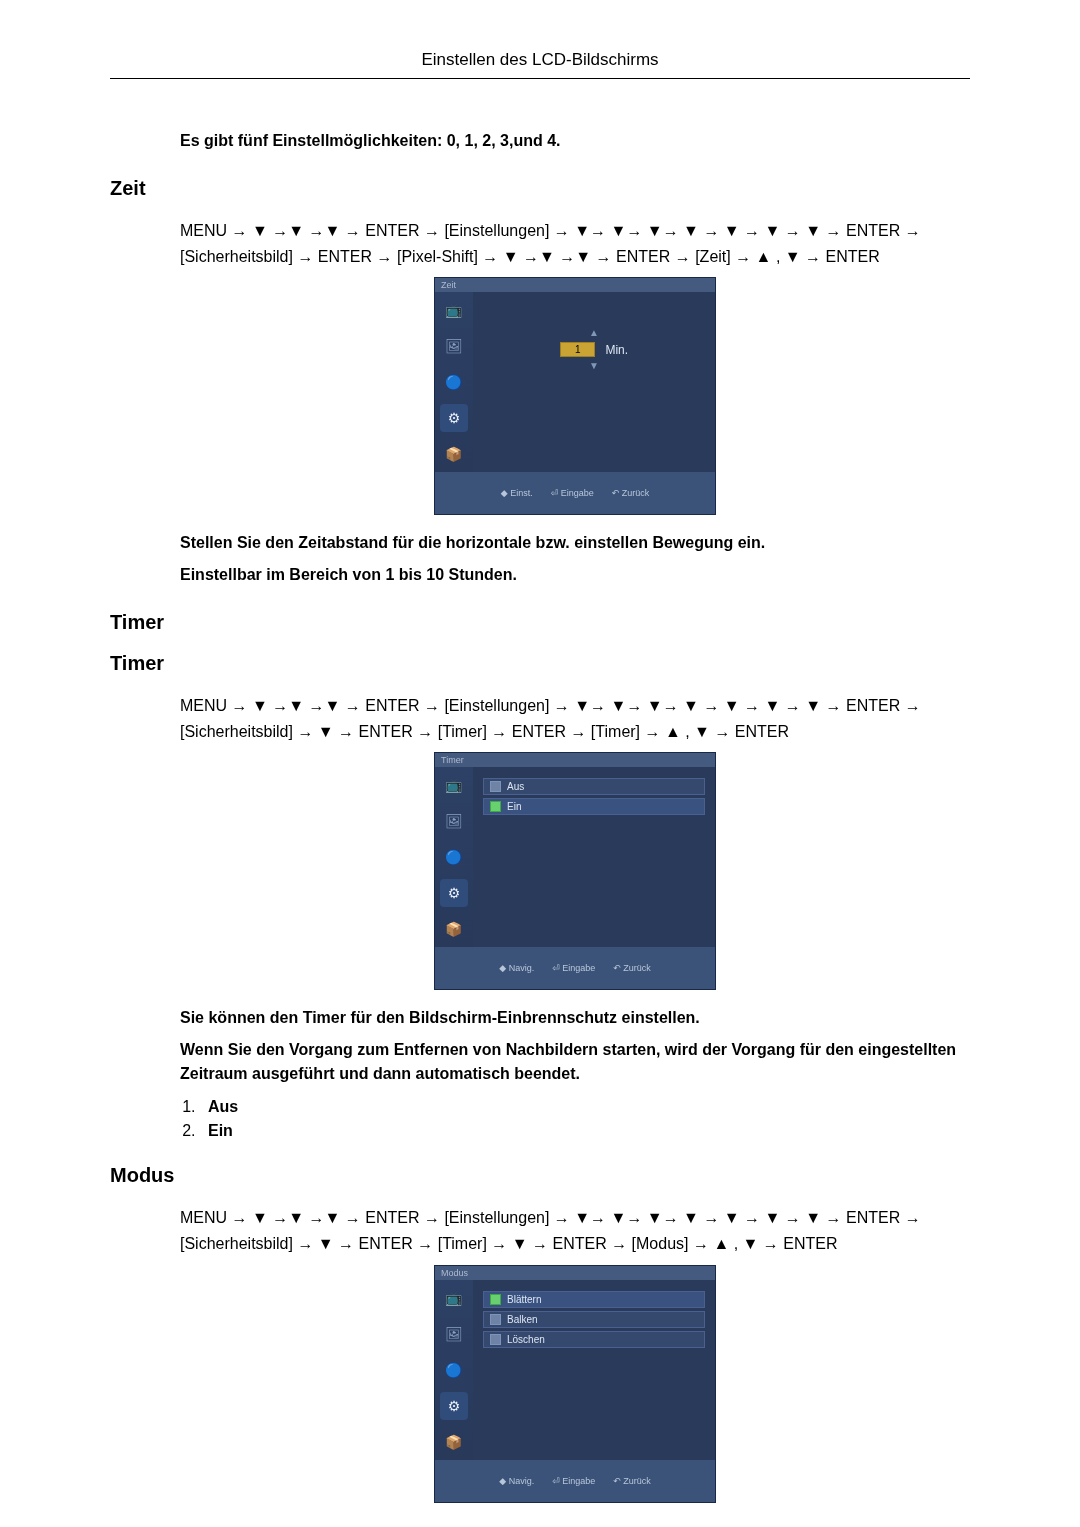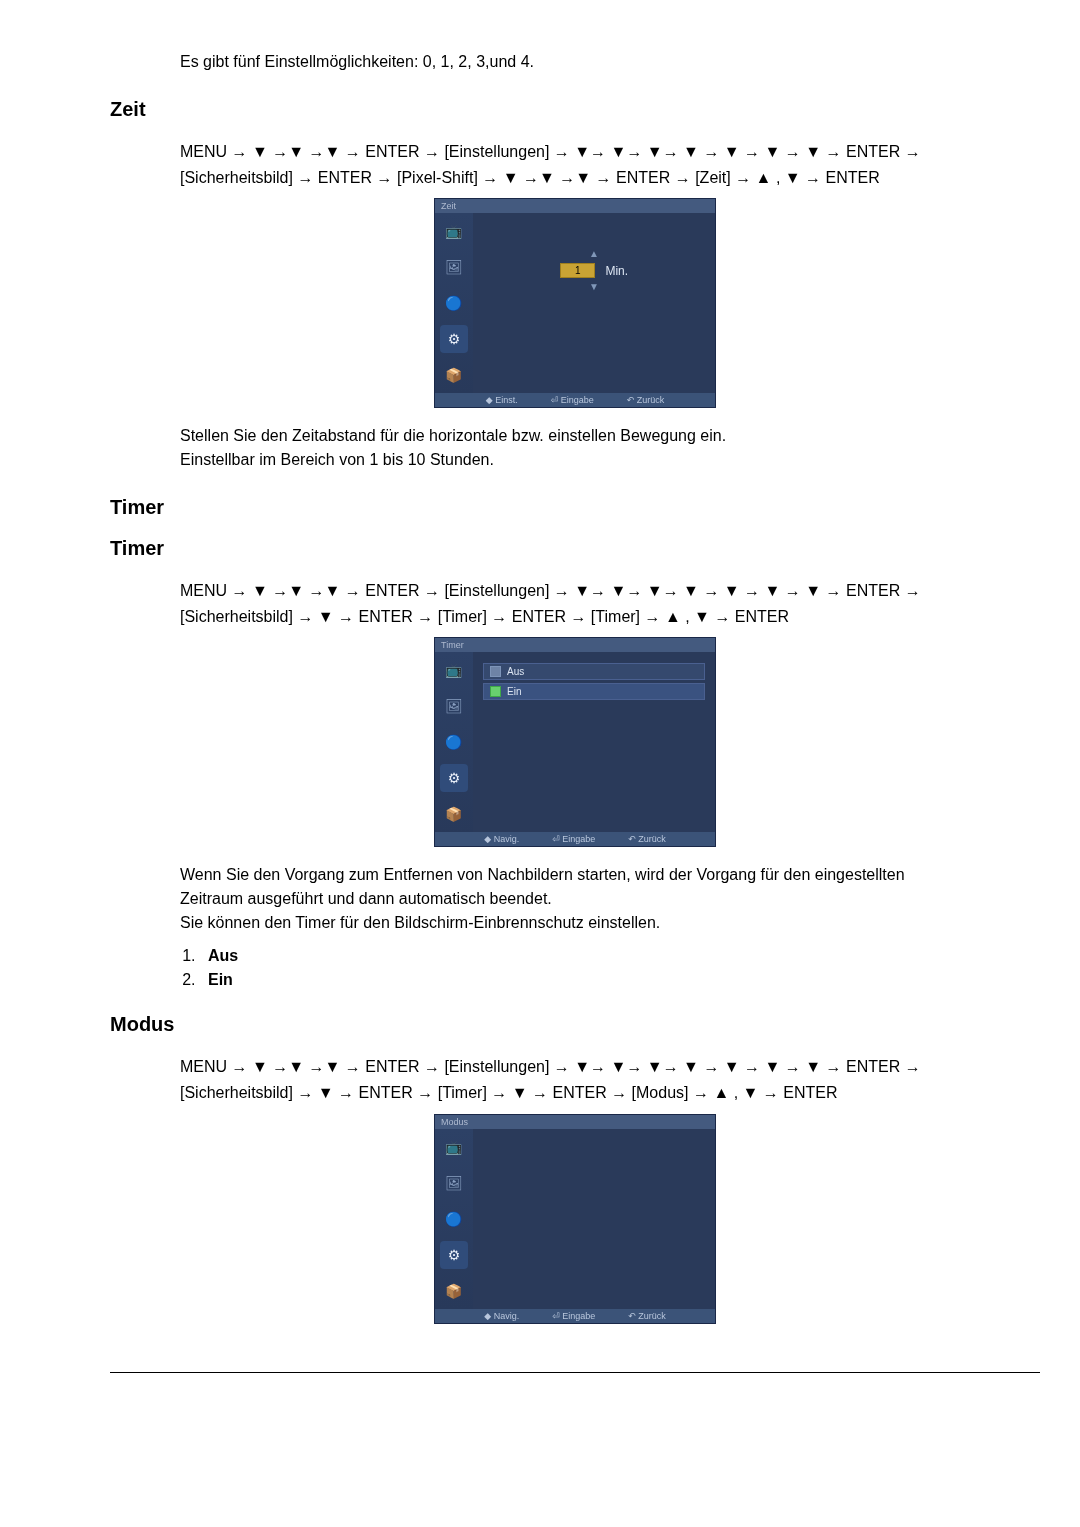--- a/index.html
+++ b/index.html
@@ -20,22 +20,23 @@
     text-align: center;
     font-size: 17px;
     padding-bottom: 8px;
     border-bottom: 1px solid #000;
     margin-bottom: 50px;
   }
   .content {
     margin-left: 70px;
   }
   .body-text {
-    margin: 0 0;
+    margin: 8px 0;
     line-height: 1.5;
+    font-weight: bold;
   }
   h2.section {
     font-size: 20px;
     font-weight: bold;
     margin: 24px 0 18px -70px;
   }
   h2.section.tight {
     margin-top: 10px;
   }
   .nav-path {
@@ -137,23 +138,23 @@
     background: #68d06e;
     border-color: #3fa847;
   }
   .osd-option.sel {
     background: #3a5280;
   }
   .osd-footer {
     background: #3b5378;
     color: #b8c6dc;
     font-size: 9px;
-    padding: 2px 8px;
-    display: flex;
-    gap: 33px;
+    padding: 16px 8px;
+    display: flex;
+    gap: 18px;
     justify-content: center;
   }
   .osd-footer span::before {
     margin-right: 4px;
   }
   ol.opts {
     margin: 12px 0 4px 0;
     padding-left: 20px;
   }
   ol.opts li {
@@ -167,20 +168,21 @@
     border: 0;
     border-top: 1px solid #000;
     margin: 48px -70px 0 -70px;
   }
 </style>
 </head>
 <body>
 
 <div class="page">
 
+  <div class="header-title">Einstellen des LCD-Bildschirms</div>
 
   <div class="content">
 
     <p class="body-text">Es gibt fünf Einstellmöglichkeiten: 0, 1, 2, 3,und 4.</p>
 
     <h2 class="section">Zeit</h2>
 
     <p class="nav-path">MENU → ▼ →▼ →▼ → ENTER → [Einstellungen] → ▼→ ▼→ ▼→ ▼ → ▼ → ▼ → ▼ → ENTER → [Sicherheitsbild] → ENTER → [Pixel-Shift] → ▼ →▼ →▼ → ENTER → [Zeit] → ▲ , ▼ → ENTER</p>
 
     <div class="osd">
@@ -240,42 +242,56 @@
           </div>
         </div>
       </div>
       <div class="osd-footer">
         <span>◆ Navig.</span>
         <span>⏎ Eingabe</span>
         <span>↶ Zurück</span>
       </div>
     </div>
 
+    <p class="body-text">Sie können den Timer für den Bildschirm-Einbrennschutz einstellen.</p>
     <p class="body-text">Wenn Sie den Vorgang zum Entfernen von Nachbildern starten, wird der Vorgang für den eingestellten Zeitraum ausgeführt und dann automatisch beendet.</p>
-    <p class="body-text">Sie können den Timer für den Bildschirm-Einbrennschutz einstellen.</p>
 
     <ol class="opts">
       <li><strong>Aus</strong></li>
       <li><strong>Ein</strong></li>
     </ol>
 
     <h2 class="section">Modus</h2>
 
     <p class="nav-path">MENU → ▼ →▼ →▼ → ENTER → [Einstellungen] → ▼→ ▼→ ▼→ ▼ → ▼ → ▼ → ▼ → ENTER → [Sicherheitsbild] → ▼ → ENTER → [Timer] → ▼ → ENTER → [Modus] → ▲ , ▼ → ENTER</p>
 
     <div class="osd">
       <div class="osd-title">Modus</div>
       <div class="osd-body">
         <div class="osd-sidebar">
           <div class="osd-icon">📺</div>
           <div class="osd-icon">🖼</div>
           <div class="osd-icon">🔵</div>
           <div class="osd-icon active">⚙</div>
           <div class="osd-icon">📦</div>
         </div>
+        <div class="osd-main">
+          <div class="osd-option sel">
+            <span class="chk"></span>
+            <span>Blättern</span>
+          </div>
+          <div class="osd-option">
+            <span class="chk"></span>
+            <span>Balken</span>
+          </div>
+          <div class="osd-option">
+            <span class="chk"></span>
+            <span>Löschen</span>
+          </div>
+        </div>
       </div>
       <div class="osd-footer">
         <span>◆ Navig.</span>
         <span>⏎ Eingabe</span>
         <span>↶ Zurück</span>
       </div>
     </div>
 
     <hr class="footer-rule">
   </div>

